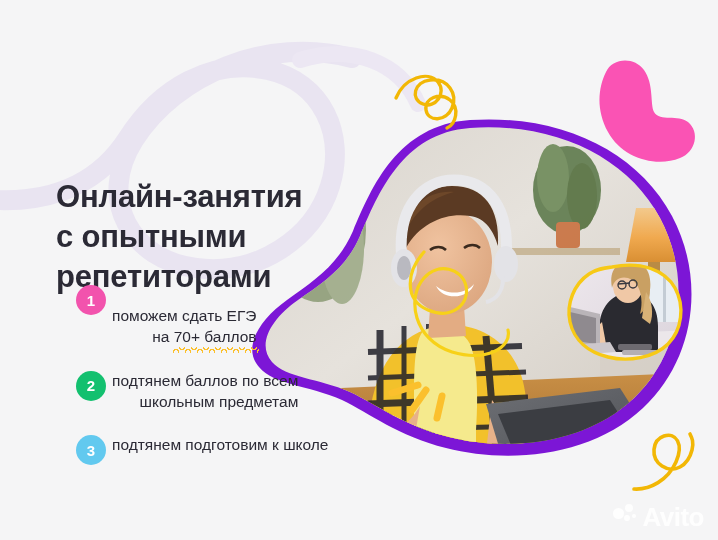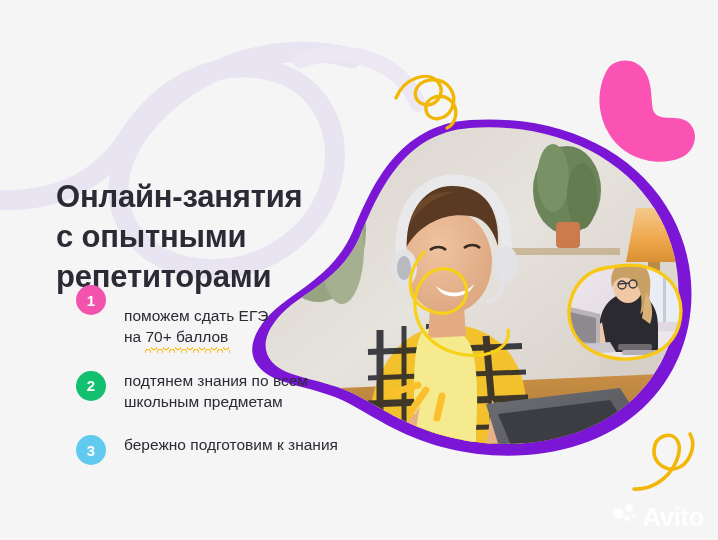--- a/index.html
+++ b/index.html
@@ -50,27 +50,28 @@
     border-radius:50%;
     color:#ffffff;
     font-size:15px;
     font-weight:700;
     display:flex;
     align-items:center;
     justify-content:center;
     margin-top:2px;
   }
   .benefit-text{
-    margin-left:18px;
+    margin-left:6px;
     font-size:15.5px;
     line-height:1.37;
     color:#2b2a35;
     white-space:pre-line;
     position:relative;
     padding-top:1px;
+    text-align:right;
   }
   .benefit-text .wavy{
     position:relative;
     display:inline-block;
   }
   .benefit-text .wavy::after{
     content:"";
     position:absolute;
     left:-1px;right:-2px;
     bottom:-5px;
@@ -399,27 +400,27 @@
     <div class="benefit">
       <div class="bullet" style="background: rgb(242, 83, 173);">1</div>
       <div class="benefit-text">
         <span>поможем сдать ЕГЭ
 на </span><span class="wavy">70+ баллов</span>
       </div>
     </div>
 
     <div class="benefit">
       <div class="bullet" style="background: rgb(19, 192, 111);">2</div>
-      <div class="benefit-text">подтянем знания по всем
+      <div class="benefit-text">подтянем баллов по всем
 школьным предметам</div>
     </div>
 
     <div class="benefit">
       <div class="bullet" style="background: rgb(98, 201, 239);">3</div>
-      <div class="benefit-text">бережно подготовим к знания</div>
+      <div class="benefit-text">подтянем подготовим к школе</div>
     </div>
 
   </div>
 
   <div id="avito-logo">
     <span class="dots">
       <i class="d1"></i>
         <i class="d2"></i>
         <i class="d3"></i>
         <i class="d4"></i>

